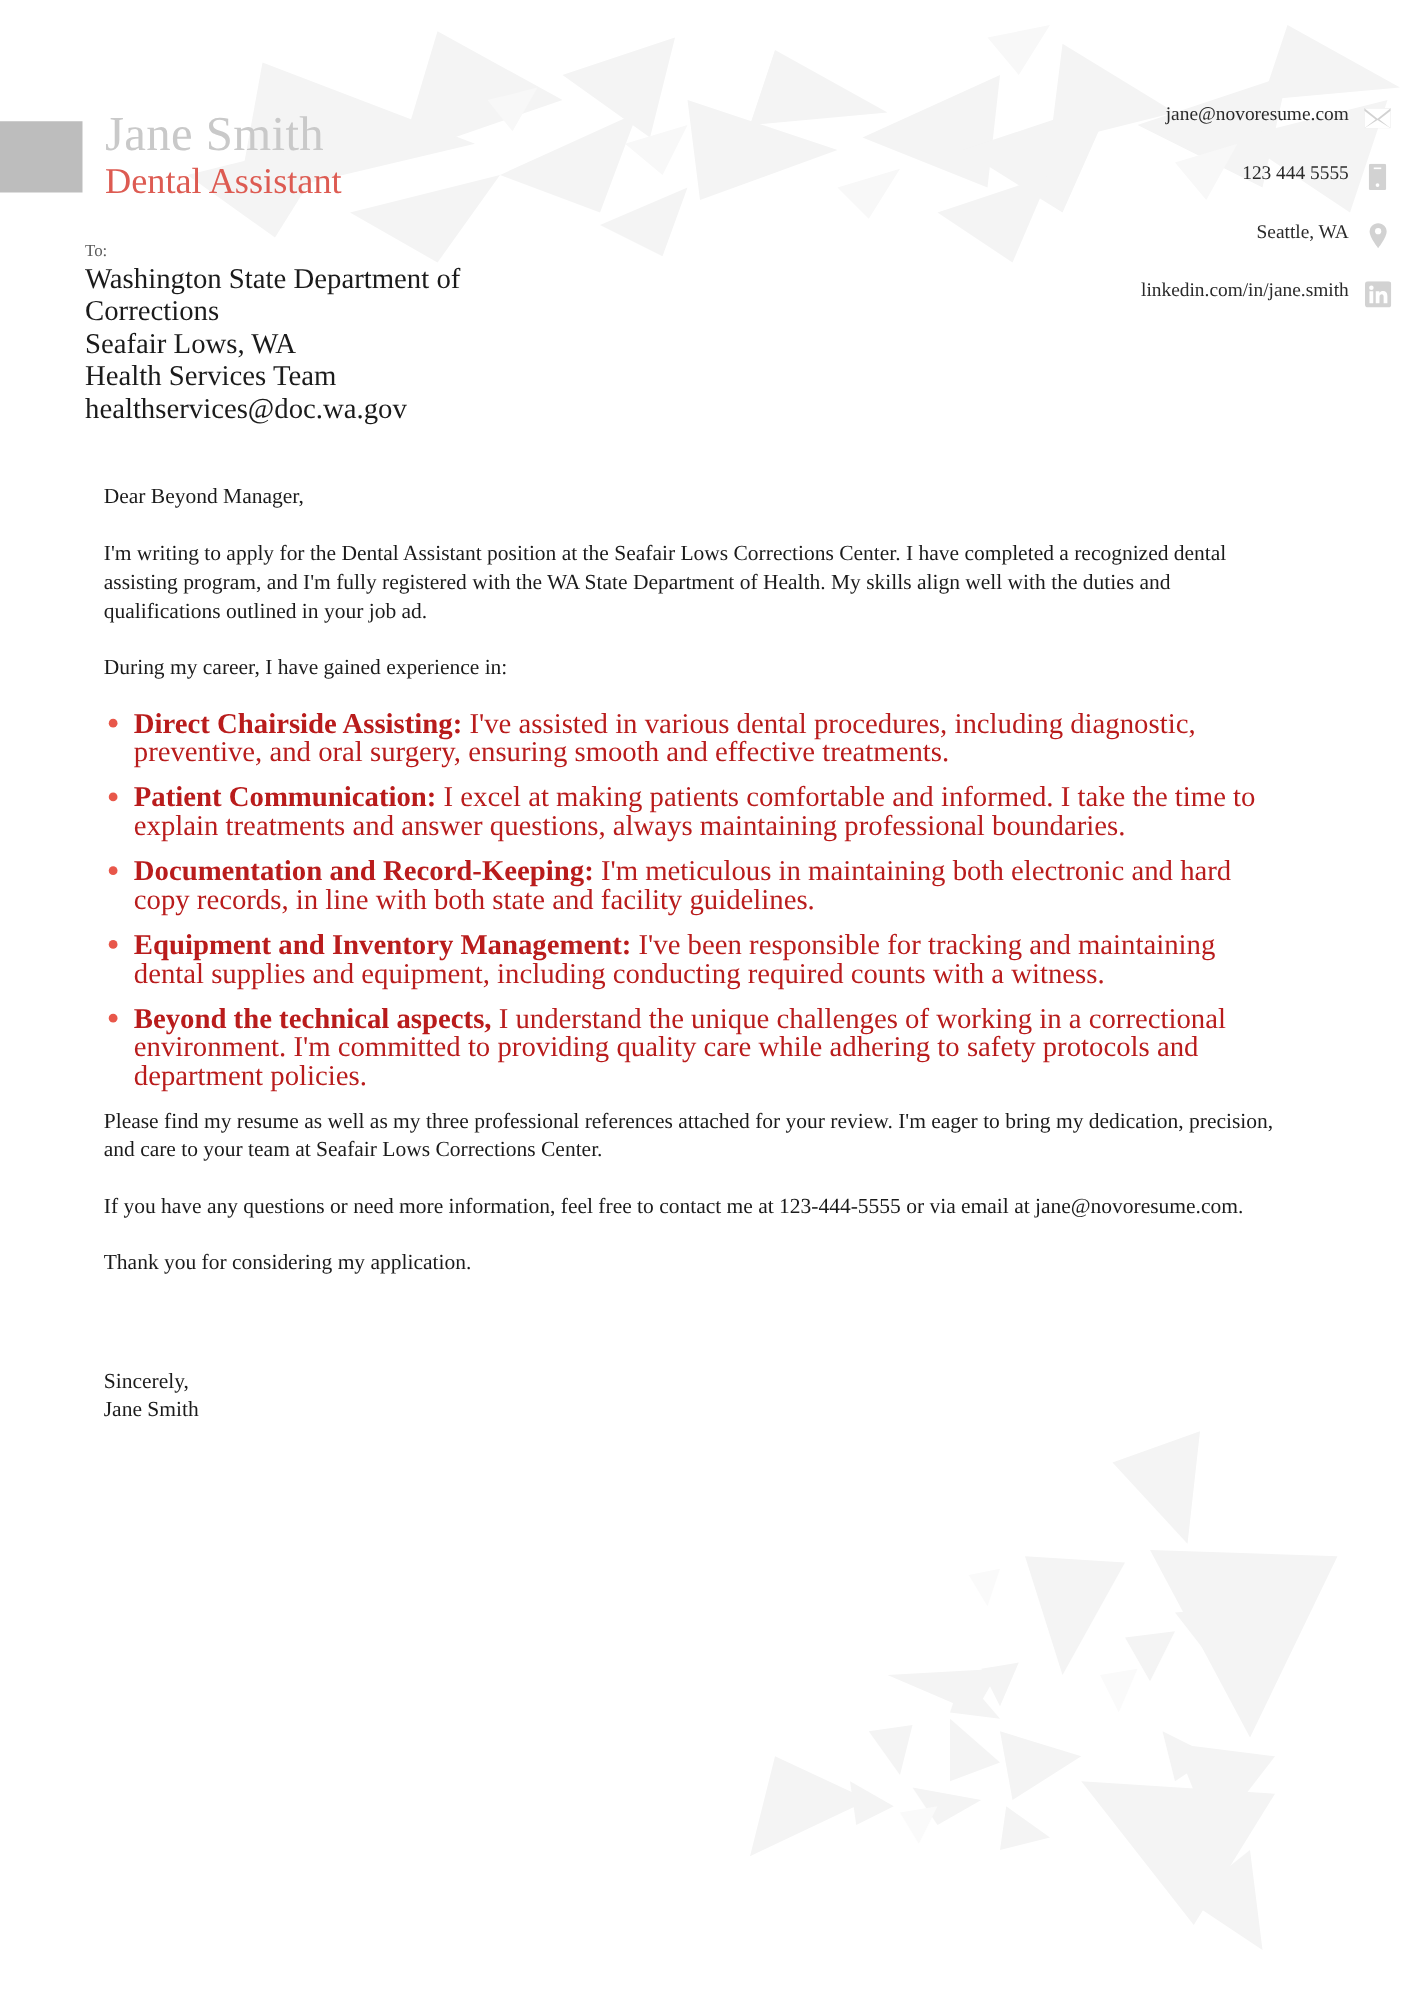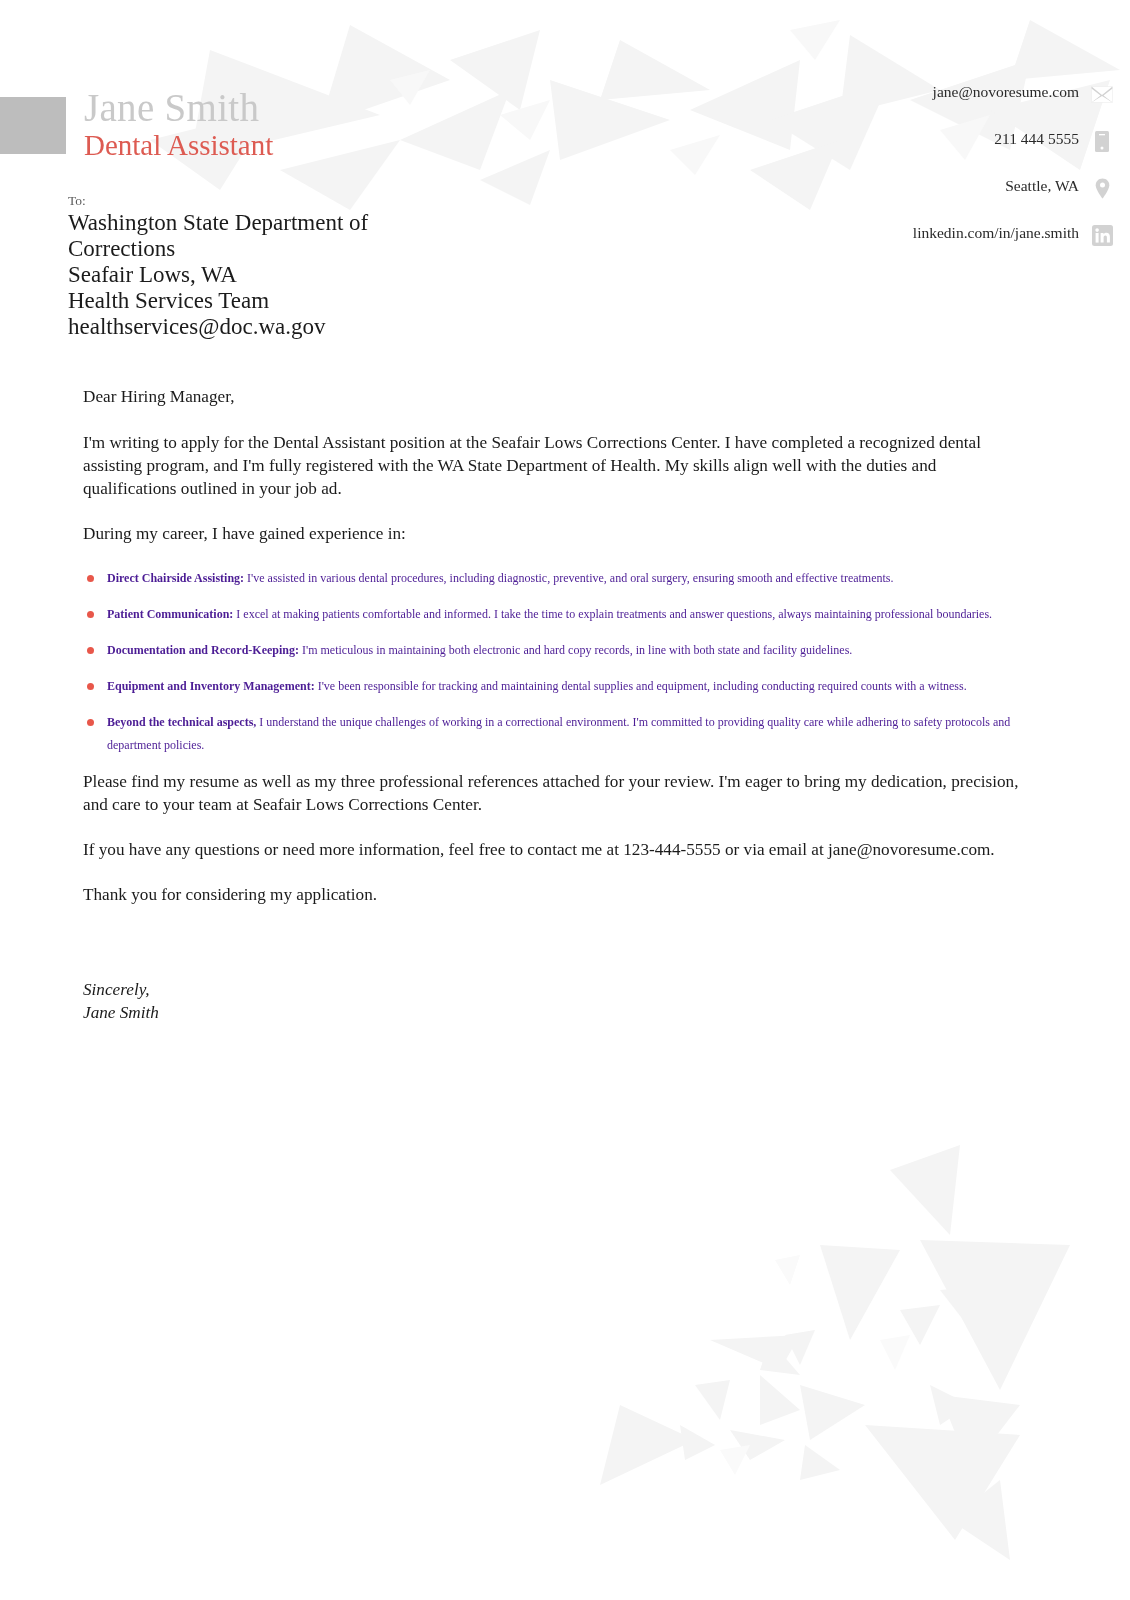--- a/index.html
+++ b/index.html
@@ -132,40 +132,39 @@
   }
   #salutation { margin-bottom: 23px; }
   #bullet-list {
     list-style: none;
     margin: 0 0 6px 0;
     padding: 0;
   }
   #bullet-list li {
     position: relative;
     padding-left: 24px;
-    font-size: 12px;
+    font-size: 23px;
     line-height: 23px;
-    color: #4c1d95;
+    color: #b91c1c;
     margin-bottom: 13px;
   }
   #bullet-list li::before {
     content: "";
     position: absolute;
     left: 4px;
     top: 8px;
     width: 7px;
     height: 7px;
     border-radius: 50%;
     background: #e8574a;
   }
   .bullet-lead { font-weight: bold; }
 
   #signature-block {
     margin-top: 72px;
-    font-style: italic;
   }
   .sig-line {
     font-size: 17.2px;
     line-height: 23px;
     color: #1b1b1b;
   }
 </style>
 </head>
 <body>
 
@@ -245,21 +244,21 @@
             <rect x="0.5" y="0.5" width="21" height="16" fill="#d2d2d2"></rect>
             <polygon points="0.5,0.5 21.5,0.5 11,9" fill="#ffffff"></polygon>
             <polygon points="0.5,2.5 9.5,9.5 0.5,16.5" fill="#ffffff"></polygon>
             <polygon points="21.5,2.5 12.5,9.5 21.5,16.5" fill="#ffffff"></polygon>
             <polygon points="0.5,16.5 11,10 21.5,16.5" fill="#ffffff"></polygon>
           </svg>
         </span>
       </div>
 
       <div class="contact-row">
-        <span class="contact-text">211 444 5555</span>
+        <span class="contact-text">123 444 5555</span>
         <span class="contact-icon">
           <svg width="14" height="21" viewBox="0 0 14 21" xmlns="http://www.w3.org/2000/svg">
             <rect x="0" y="0" width="14" height="21" rx="1.5" fill="#d2d2d2"></rect>
             <rect x="4" y="3" width="6" height="1.3" fill="#ffffff"></rect>
             <circle cx="7" cy="17" r="1.5" fill="#ffffff"></circle>
           </svg>
         </span>
       </div>
 
       <div class="contact-row">
@@ -291,21 +290,21 @@
     <div id="recipient-label">To:</div>
     <div class="recipient-line">Washington State Department of</div>
     <div class="recipient-line">Corrections</div>
     <div class="recipient-line">Seafair Lows, WA</div>
     <div class="recipient-line">Health Services Team</div>
     <div class="recipient-line">healthservices@doc.wa.gov</div>
   </div>
 
   <div id="letter-body">
 
-    <p class="para" id="salutation">Dear Hiring Manager,</p>
+    <p class="para" id="salutation">Dear Beyond Manager,</p>
 
     <p class="para">I'm writing to apply for the Dental Assistant position at the Seafair Lows Corrections Center. I have completed a recognized dental assisting program, and I'm fully registered with the WA State Department of Health. My skills align well with the duties and qualifications outlined in your job ad.</p>
 
     <p class="para">During my career, I have gained experience in:</p>
 
     <ul id="bullet-list">
       <li>
         <span class="bullet-lead">Direct Chairside Assisting:</span><span> I've assisted in various dental procedures, including diagnostic, preventive, and oral surgery, ensuring smooth and effective treatments.</span>
       </li>
       <li>

